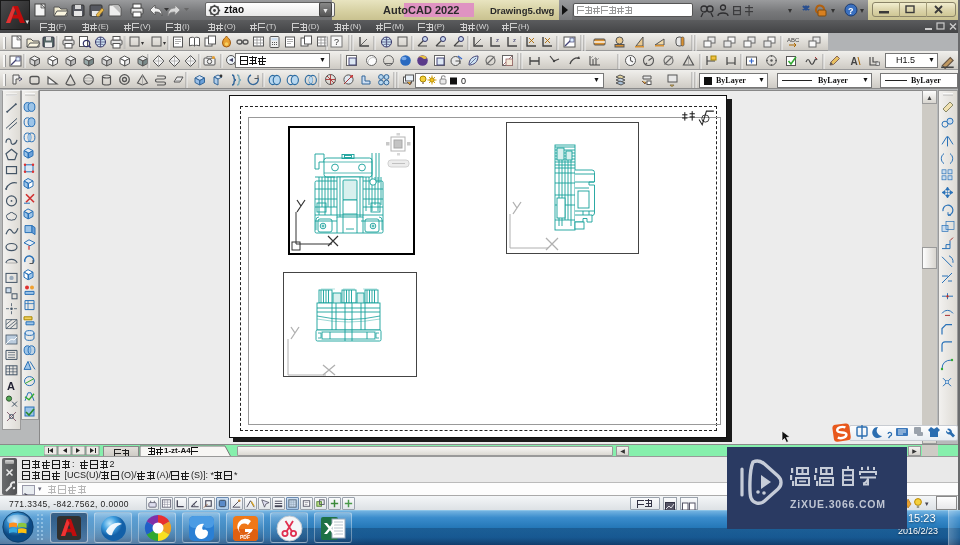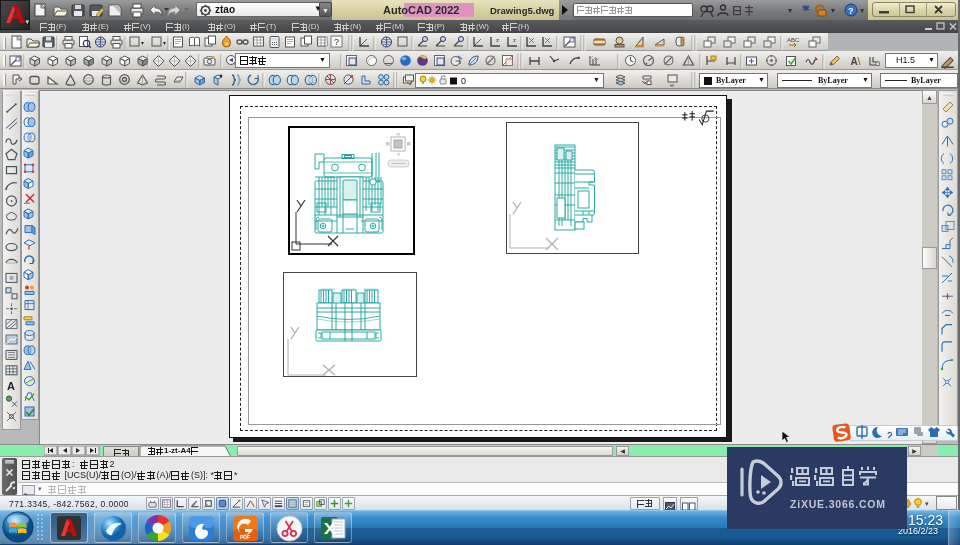--- a/index.html
+++ b/index.html
@@ -37,21 +37,21 @@
       <path d="M109 3 h10 l2 3 v8 h-12 z" fill="#eee" stroke="#555"></path>
       <path d="M112 3 l8 8 v-5 l-2 -3 z" fill="#bbb"></path>
       <rect x="131" y="6" width="12" height="6" rx="1" fill="#e8e8e8" stroke="#444"></rect>
       <rect x="133" y="2" width="8" height="4" fill="#fff" stroke="#444"></rect>
       <rect x="133" y="10" width="8" height="5" fill="#fff" stroke="#444"></rect>
       <path d="M150 8 l5 -5 v3 c5 0 7 3 7 8 c-1.5 -3.5 -3 -4 -7 -4 v3 z" fill="#f0f0f0" stroke="#555" stroke-width=".8"></path>
       <path d="M164 6 l2.5 3 l2.5 -3 z" fill="#333"></path>
       <path d="M180 8 l-5 -5 v3 c-5 0 -7 3 -7 8 c1.5 -3.5 3 -4 7 -4 v3 z" fill="#d8d8d8" stroke="#888" stroke-width=".8"></path>
       <path d="M184 6 l2.5 3 l2.5 -3 z" fill="#666"></path>
     </svg>
-<div class="ab" style="left:196px;top:2px;width:130px;height:15px;background:linear-gradient(#fff,#e8e8e8);border:1px solid #666;border-radius:2px;color:#111;font-size:10px;font-weight:bold">
+<div class="ab" style="left:205px;top:2px;width:130px;height:15px;background:linear-gradient(#fff,#e8e8e8);border:1px solid #666;border-radius:2px;color:#111;font-size:10px;font-weight:bold">
 <svg width="13" height="13" style="position:absolute;left:2px;top:1px" viewBox="0 0 13 13">
         <circle cx="6.5" cy="6.5" r="4.2" fill="none" stroke="#444" stroke-width="1.6"></circle>
         <circle cx="6.5" cy="6.5" r="1.4" fill="#444"></circle>
         <g stroke="#444" stroke-width="1.6">
           <path d="M6.5 0.8 v2.2 M6.5 10 v2.2 M0.8 6.5 h2.2 M10 6.5 h2.2 M2.5 2.5 l1.6 1.6 M8.9 8.9 l1.6 1.6 M10.5 2.5 l-1.6 1.6 M4.1 8.9 l-1.6 1.6"></path>
         </g>
       </svg>
 <span style="position:absolute;left:18px;top:1px">ztao</span>
 <span style="position:absolute;right:3px;top:1px;font-size:8px;font-weight:normal">▼</span>
     </div>
@@ -1389,21 +1389,21 @@
         </svg>
       </div>
       <div class="ab" style="left:314px;top:2px;width:38px;height:31px;background:linear-gradient(rgba(255,255,255,.25),rgba(255,255,255,.06) 50%,rgba(0,20,50,.15));border:1px solid rgba(255,255,255,.35);border-radius:3px">
         <svg width="27" height="27" style="position:absolute;left:5px;top:2px" viewBox="0 0 27 27">
           <rect x="1" y="2" width="17" height="23" rx="2" fill="#1e7145"></rect>
           <rect x="12" y="4" width="13" height="19" fill="#fff" stroke="#9ab"></rect>
           <path d="M14 7 h9 M14 10 h9 M14 13 h9 M14 16 h9 M14 19 h9" stroke="#b8c4cc" stroke-width="1"></path>
           <path d="M4 8 l4.5 5.5 L4 19 h3 l3 -3.8 L13 19 h3 l-4.5 -5.7 L15.5 8 h-3 L10 11.4 L7 8 Z" fill="#fff"></path>
         </svg>
       </div>
-      <div class="ab" style="left:908px;top:2px;font-size:14px;color:#fff;text-shadow:0 1px 2px rgba(0,0,0,.5)">15:23</div>
+      <div class="ab" style="left:908px;top:2px;font-size:11px;color:#fff;text-shadow:0 1px 2px rgba(0,0,0,.5)">15:23</div>
 <div class="ab" style="left:898px;top:16px;font-size:9px;color:#fff;text-shadow:0 1px 2px rgba(0,0,0,.5)">2016/2/23</div>
 <div class="ab" style="left:948px;top:0;width:12px;height:35px;background:linear-gradient(90deg,rgba(255,255,255,.25),rgba(255,255,255,.05));border-left:1px solid rgba(255,255,255,.4)"></div>
 </div>
     <div class="ab" style="left:727px;top:447px;width:180px;height:82px;background:#2a3a62;z-index:50">
 <svg width="180" height="82" viewBox="0 0 180 82">
 <g stroke="#c6ccd8" fill="none">
 <path d="M15 22 v26" stroke-width="3.2" stroke-linecap="round"></path>
 <path d="M26 15 C30 13 34 14 37.5 17 L51 29 C55 32.5 55 38.5 51 42 L37.5 54 C33 58 26 56.5 24 51 C22.5 47 22 24 26 15 Z" stroke-width="3.4" stroke-linejoin="round"></path>
 <path d="M34 28 l10 7 l-10 7 z" fill="#c6ccd8" stroke="none"></path>
 <circle cx="31" cy="45" r="1.8" fill="#c6ccd8" stroke="none"></circle>

